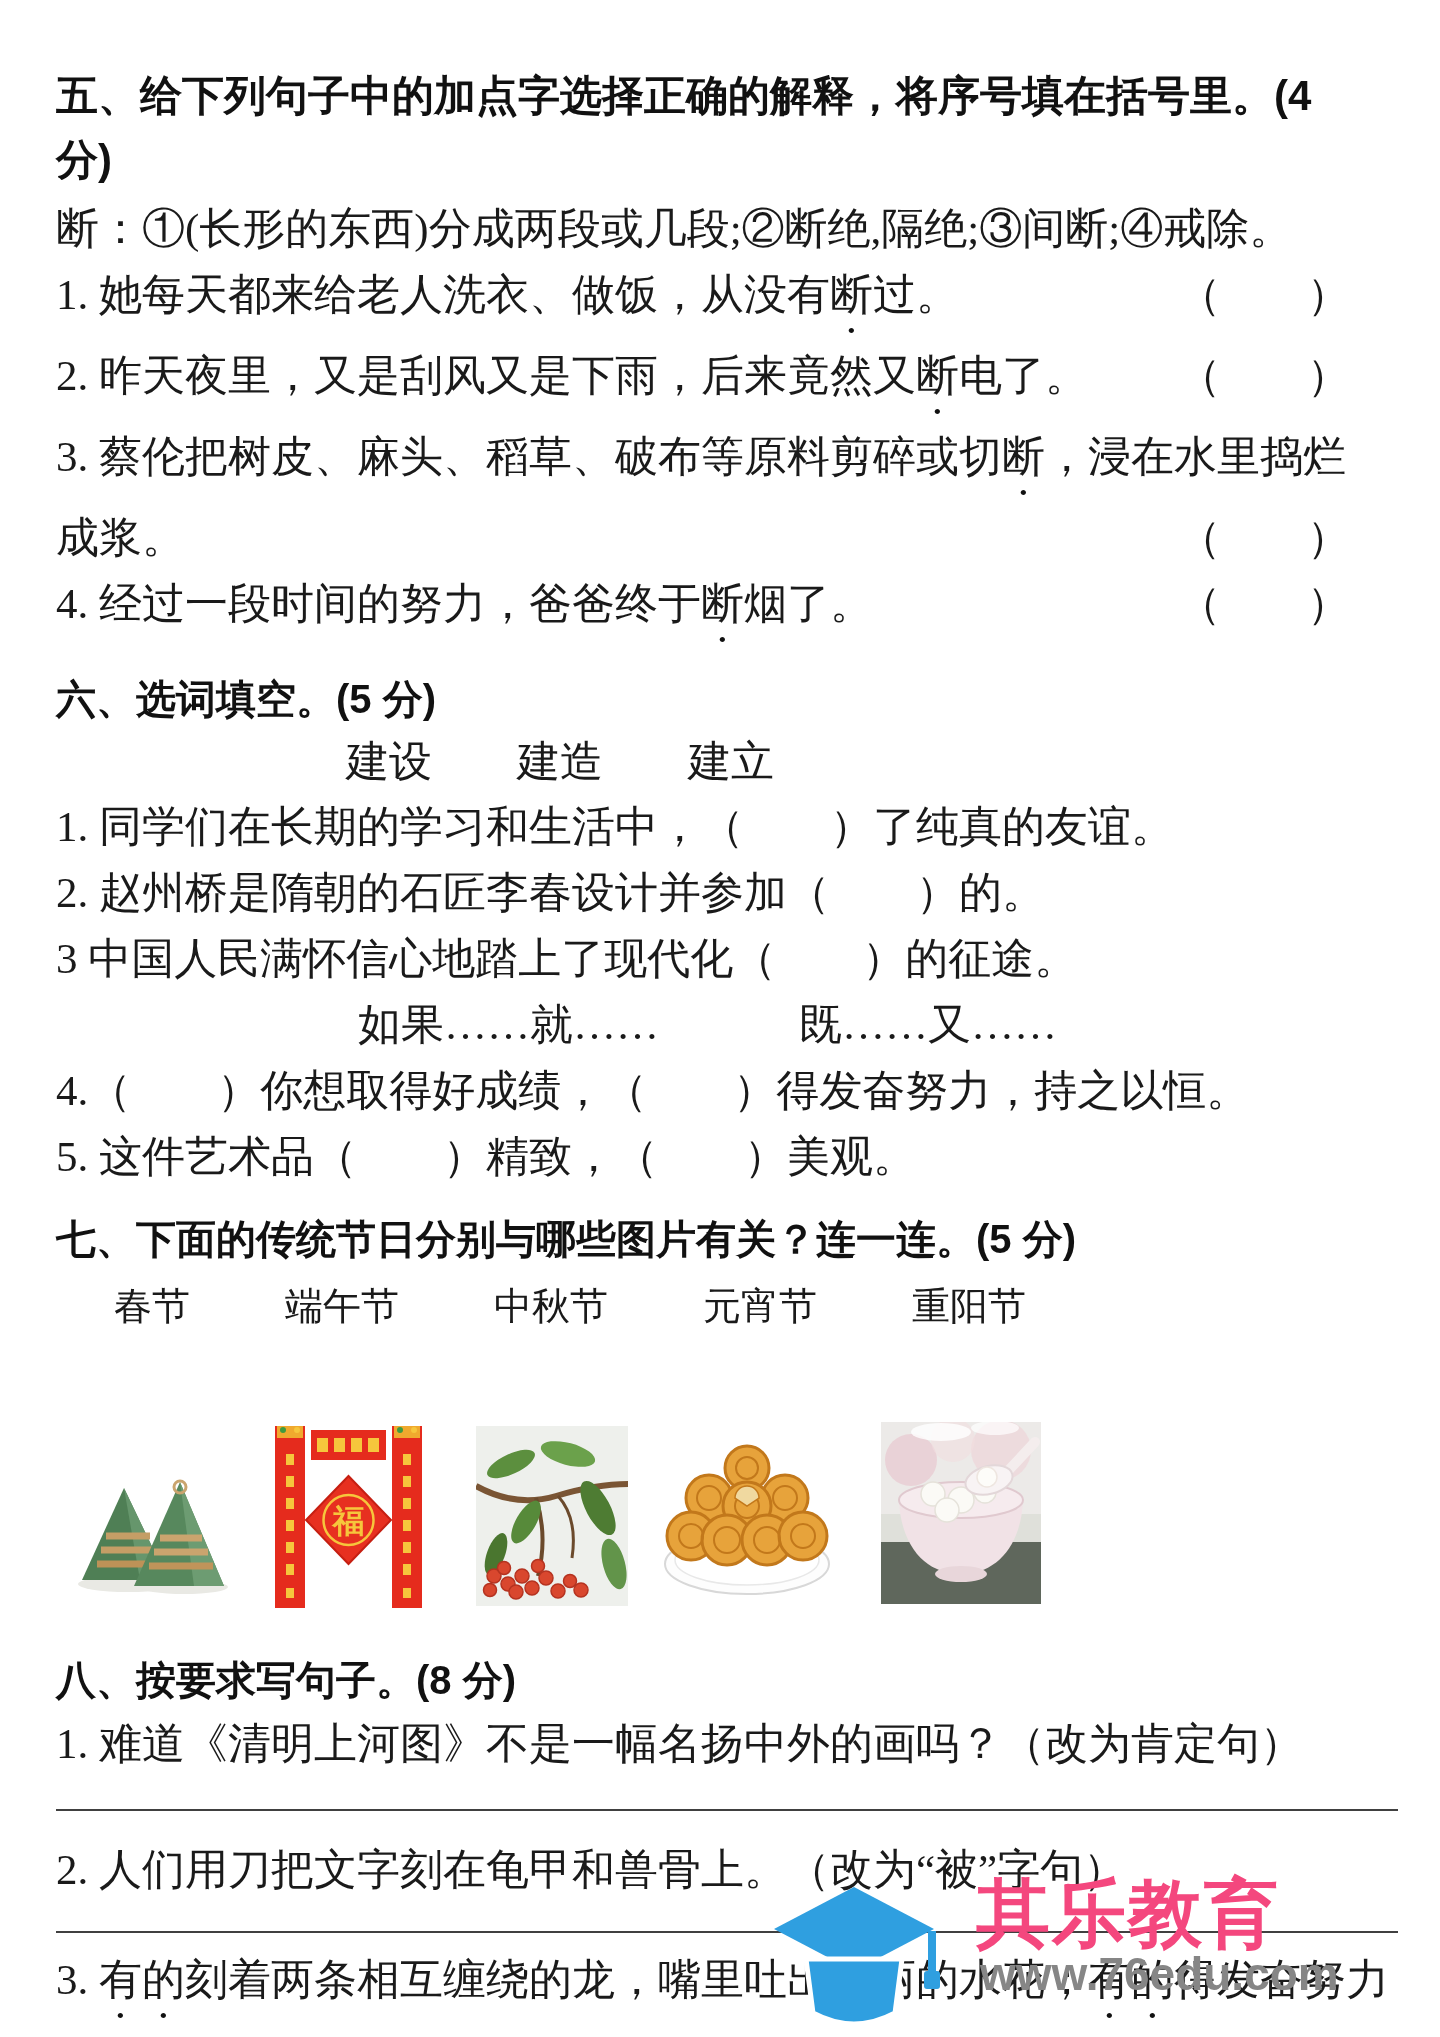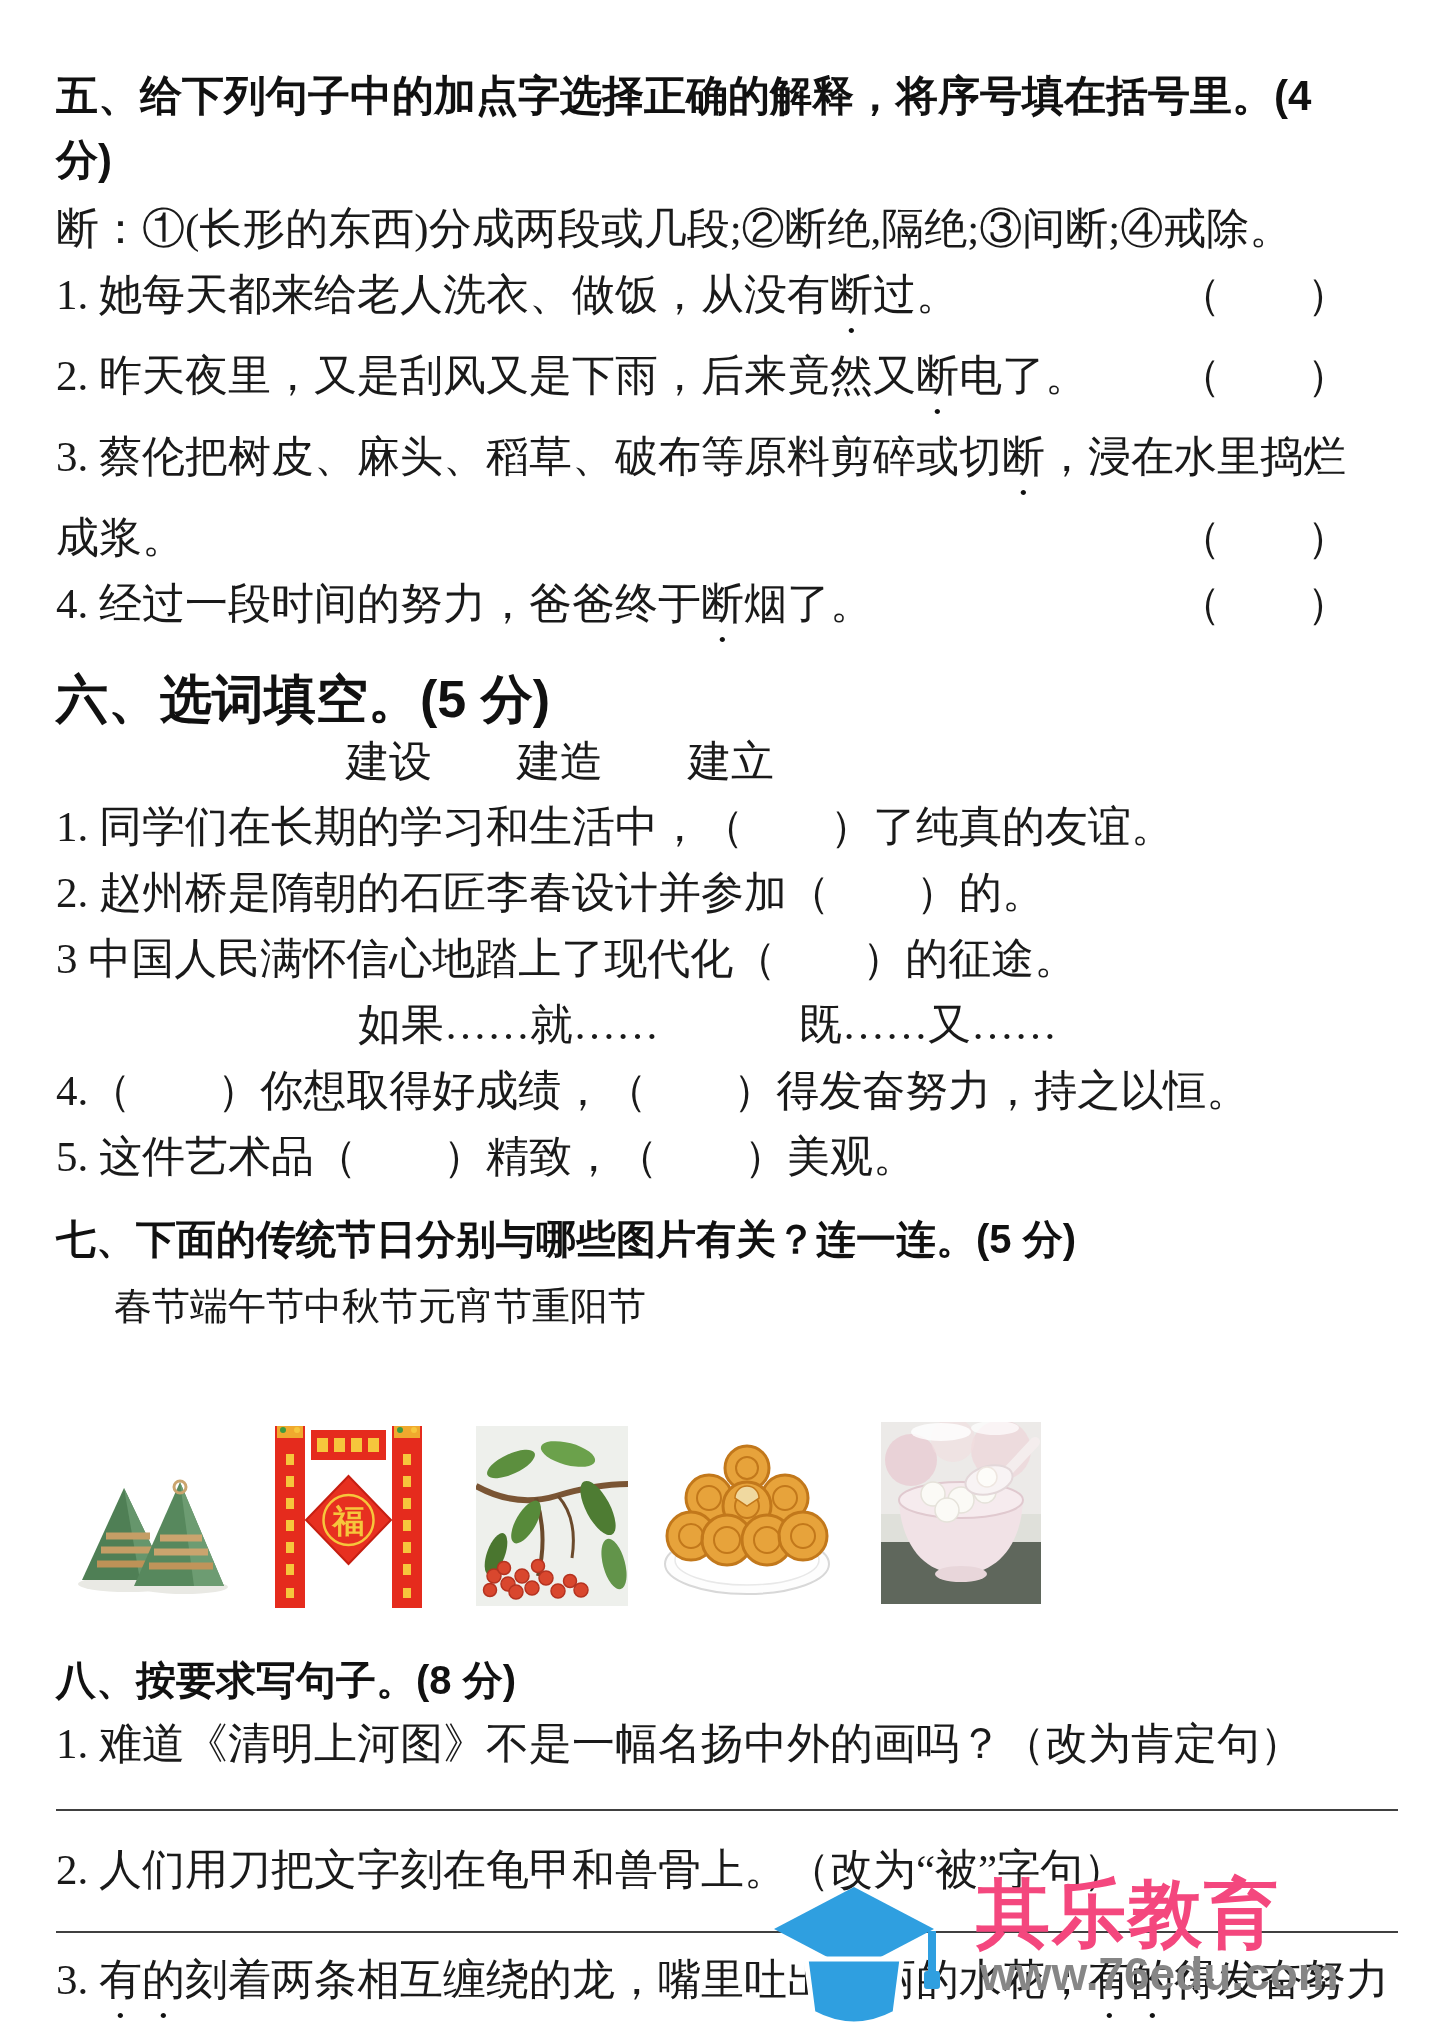--- a/index.html
+++ b/index.html
@@ -12,41 +12,41 @@
     font-family:"Liberation Serif", serif;
   }
   .content{padding:64px 42px 0 56px;}
   .h-title{
     font-family:"Liberation Sans", sans-serif;
     font-weight:700;
     font-size:42px;
     color:#111;
   }
   .s5-title{width:1300px;line-height:64px;margin-bottom:4px;}
-  .s6-title{margin-top:16px;line-height:62px;font-size:52px;}
+  .s6-title{margin-top:16px;line-height:62px;font-size:40px;}
   .s7-title{margin-top:18px;line-height:62px;font-size:40px;}
   .s8-title{margin-top:28px;line-height:62px;font-size:40px;}
   .body-text{font-size:43px;line-height:66px;}
   .q-line{position:relative;}
   .paren-right{position:absolute;right:48px;top:0;}
   .emdot{
     -webkit-text-emphasis:filled dot #111;
     -webkit-text-emphasis-position:under;
     text-emphasis:filled dot #111;
     text-emphasis-position:under left;
   }
   .opts1{padding-left:290px;font-size:43px;line-height:64px;}
   .opts1 span{margin-right:85px;}
   .opts1 span:last-child{margin-right:0;text-align:right;}
   .opts2{padding-left:302px;font-size:43px;line-height:66px;}
   .opts2 span:first-child{margin-right:140px;}
   .fest{
     margin-left:58px;margin-top:6px;
     width:912px;
-    display:flex;
+    display:flex;justify-content:space-between;
     font-size:38px;line-height:60px;
   }
   .imgs{position:relative;height:205px;margin-top:80px;}
   .imgs .imgbox{position:absolute;}
   .ansline{height:32px;border-bottom:2px solid #404040;}
   .ansline2{height:28px;border-bottom:2px solid #404040;}
   .mt26{margin-top:26px;}
   .mt14{margin-top:14px;}
   .page-num{
     margin-top:8px;text-align:center;

